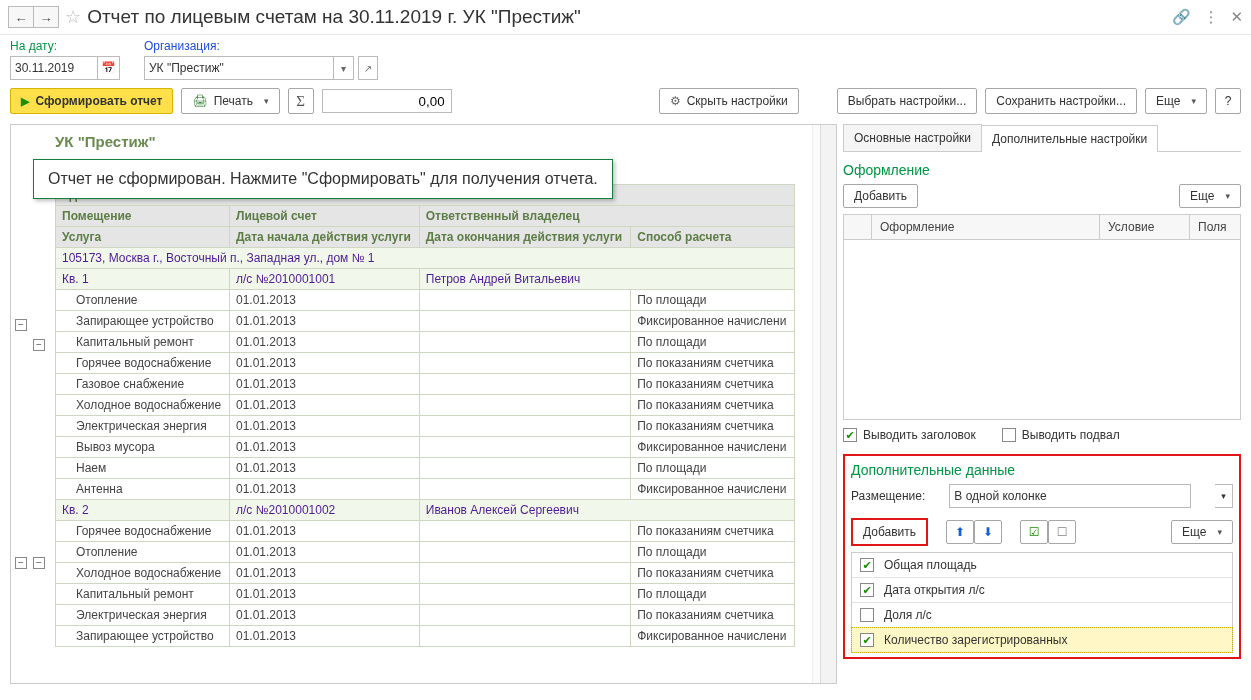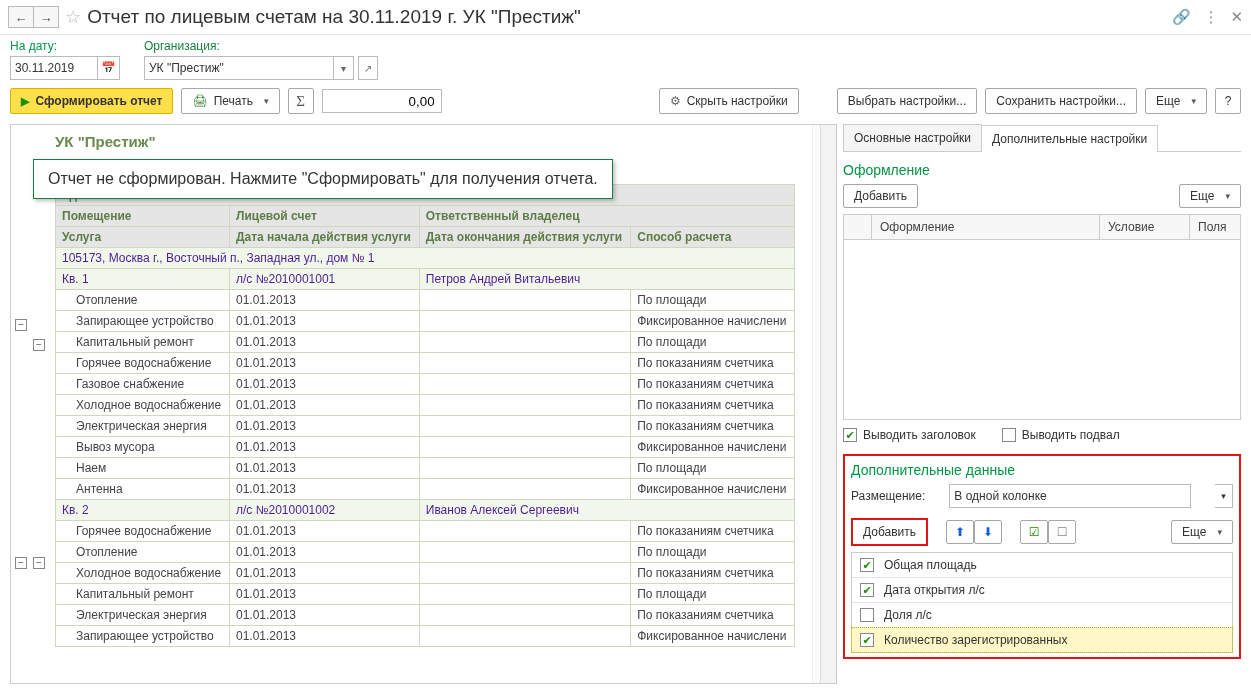--- a/index.html
+++ b/index.html
@@ -22,21 +22,21 @@
   .org-inp{width:190px}
   .org-btn{width:20px;height:24px;border:1px solid #bbb;border-left:none;background:#fff;display:flex;align-items:center;justify-content:center;color:#666;cursor:pointer;font-size:10px}
   .org-btn+.org-btn{margin-left:4px;border-left:1px solid #bbb}
   
   .tbar{display:flex;align-items:center;padding:6px 10px 10px;gap:8px}
   .btn{height:26px;border:1px solid #a7a7a7;background:#fff;padding:0 10px;display:flex;align-items:center;gap:6px;cursor:pointer;border-radius:2px;font-size:12px}
   .btn-yellow{background:#ffe04b;border-color:#d6b400;font-weight:bold}
   .play-ico{color:#1a8f00;font-size:11px}
   .printer-ico{color:#2b7a2b}
   .sigma{font-family:"Times New Roman",serif;font-size:15px;color:#555;width:26px;justify-content:center;padding:0}
-  .num-inp{width:120px;text-align:right;padding-right:6px}
+  .num-inp{width:130px;text-align:right;padding-right:6px}
   .flex-gap{flex:1}
   .drop::after{content:"▾";margin-left:5px;font-size:9px;color:#555}
   .help-btn{width:26px;padding:0;justify-content:center}
   
   .main{display:flex;padding:0 10px 10px;gap:6px}
   .report{flex:1;border:1px solid #ccc;position:relative;background:#fff;height:560px;overflow:hidden}
   .rpt-inner{padding:0 0 0 44px;height:100%;overflow:auto}
   .mini-scroll{position:absolute;right:0;top:0;width:16px;height:100%;background:#f3f3f3;border-left:1px solid #ddd}
   .mini-scroll2{position:absolute;right:16px;top:0;width:8px;height:100%;background:#fbfbfb;border-left:1px solid #eee}
   .company{font-size:15px;font-weight:bold;color:#6b8a50;padding:8px 0 4px}
@@ -97,21 +97,21 @@
 
 <div class="frm">
   <div>
     <div class="fld-lbl">На дату:</div>
     <div class="inp date-inp">
       <span>30.11.2019</span>
       <span class="date-cal">📅</span>
     </div>
   </div>
   <div>
-    <div class="fld-lbl" style="color:#15803d">Организация:</div>
+    <div class="fld-lbl" style="color:#1d4ed8">Организация:</div>
     <div class="org-wrap">
       <div class="inp org-inp">
           <span>УК "Престиж"</span>
         </div>
       <div class="org-btn">▾</div>
       <div class="org-btn">↗</div>
     </div>
   </div>
 </div>
 

